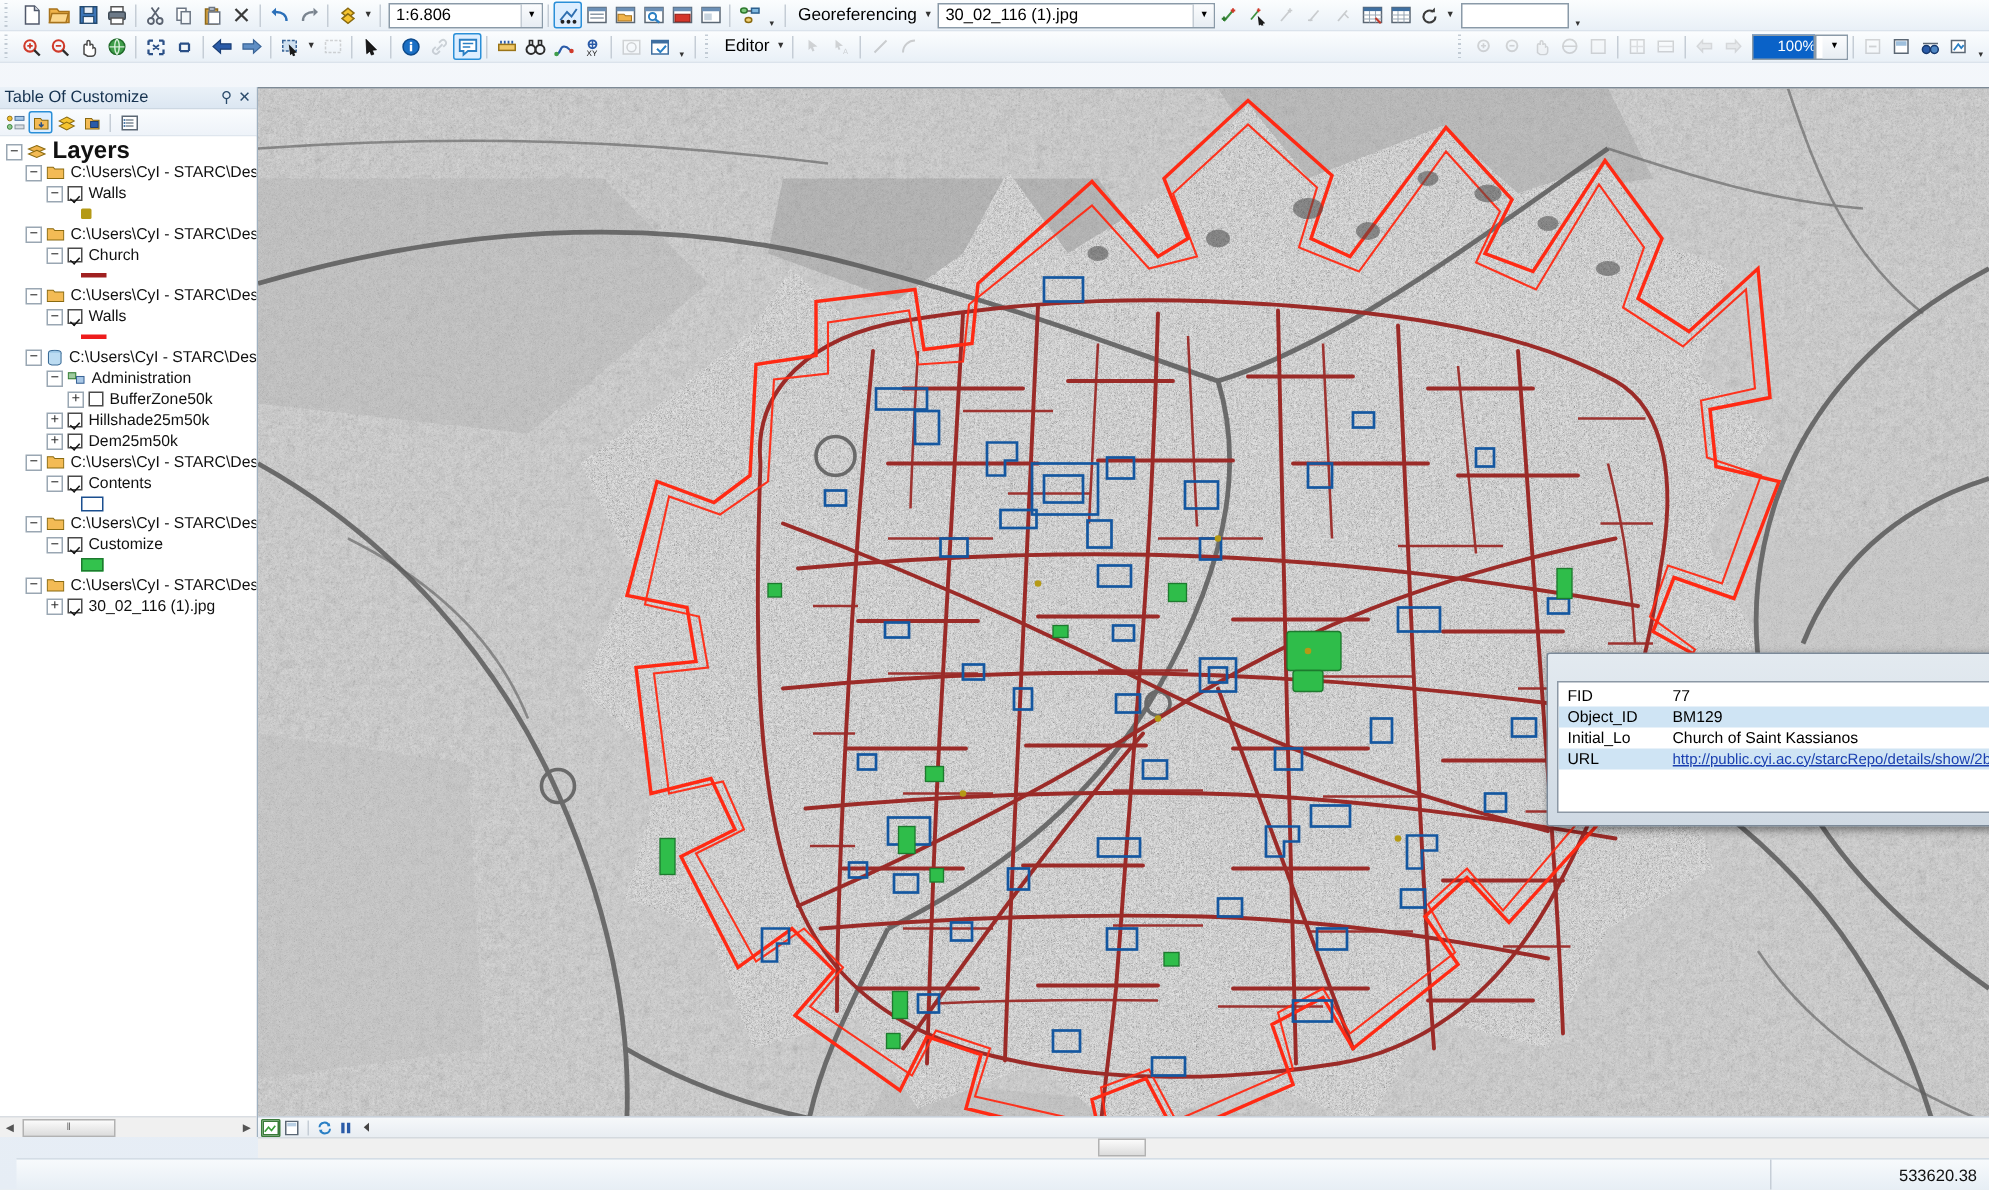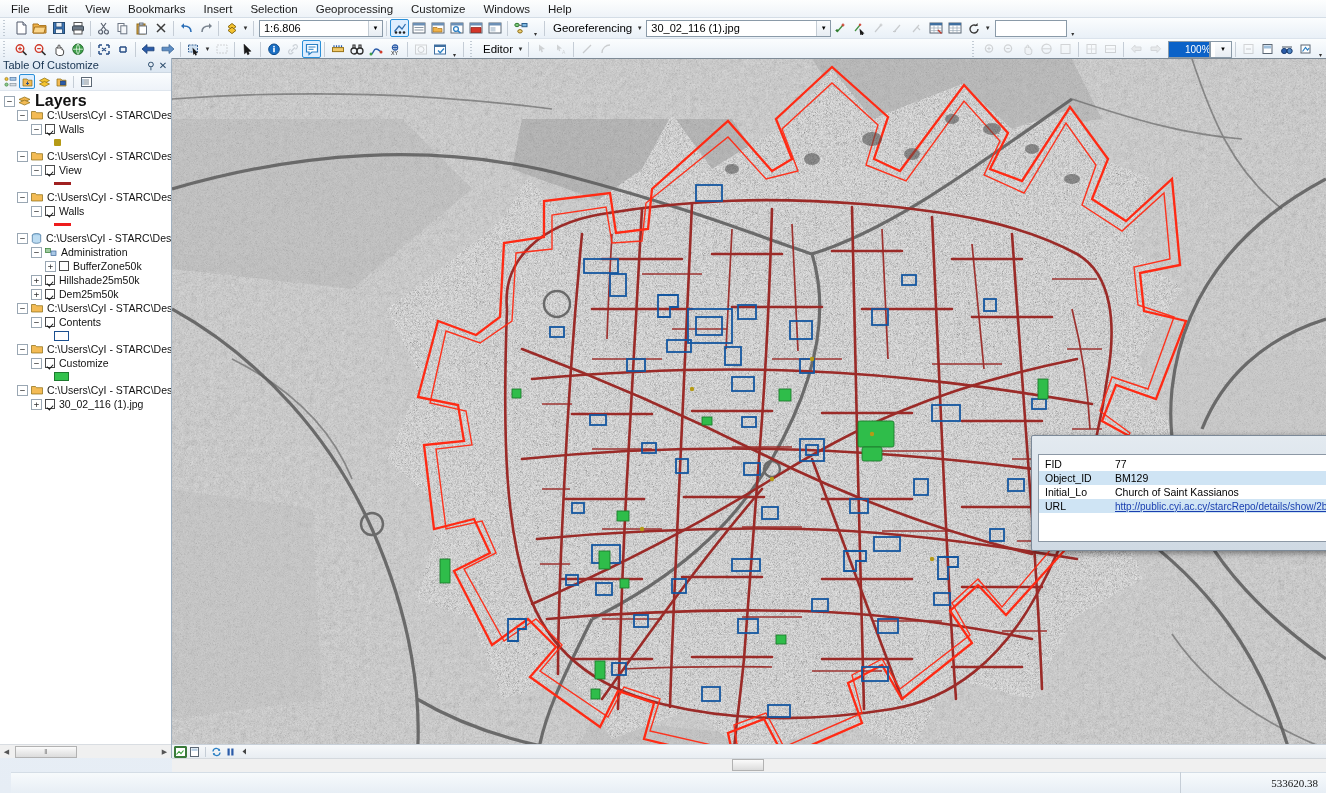--- a/index.html
+++ b/index.html
@@ -106,43 +106,31 @@
   .pv.link { color:#1a3fb0; text-decoration:underline; font-size:10px; }
 
   
   #status { position:absolute; left:0; right:0; bottom:0; height:35px; }
   .sb-scroll { position:absolute; left:172px; right:0; top:0; height:14px;
     background:#f0f0f0; border-top:1px solid #d4d9de; display:flex; align-items:center; }
   .sb-thumb { position:absolute; left:560px; top:0; width:32px; height:12px;
     background:linear-gradient(#fbfbfb,#dcdcdc); border:1px solid #b2b2b2; }
   .sb-main { position:absolute; left:11px; right:0; top:14px; height:21px;
     background:linear-gradient(#f7fafc,#e7eef5); border-top:1px solid #d4dde6;
-    display:flex; align-items:flex-end;font-family:Liberation Serif, serif; }
+    display:flex; align-items:flex-start; }
   .sb-left { flex:1; padding-left:6px; font-size:10.5px; color:#333; }
   .sb-coord { width:146px; border-left:1px solid #c6ced7; height:21px;
     display:flex; align-items:center; justify-content:flex-end; padding-right:8px;
     font-size:11px; color:#111; }
 </style>
 </head>
 <body>
 
 <div id="app">
 
-  <div class="menubar" id="menubar">
-      <div class="mi">File</div>
-      <div class="mi">Edit</div>
-      <div class="mi">View</div>
-      <div class="mi">Bookmarks</div>
-      <div class="mi">Insert</div>
-      <div class="mi">Selection</div>
-      <div class="mi">Geoprocessing</div>
-      <div class="mi">Customize</div>
-      <div class="mi">Windows</div>
-      <div class="mi">Help</div>
-    </div>
 
   <div class="toolbar">
     <div class="grip"></div>
 
     <div class="btn">
       <svg width="14" height="14" viewBox="0 0 14 14">
           <path d="M3 1h6l3 3v9H3z" fill="#fff" stroke="#51596b" stroke-width="1"></path>
           <path d="M9 1v3h3" fill="#dfe6ef" stroke="#51596b" stroke-width="1"></path>
         </svg>
       </div>
@@ -211,21 +199,21 @@
 
     <div class="btn">
       <svg width="14" height="14" viewBox="0 0 14 14">
           <path d="M7 2.5l4 3.2-4 3.2-4-3.2z" fill="#f5c430" stroke="#8a6a10"></path>
           <path d="M7 6.2l4 3.2-4 3.2-4-3.2z" fill="#f5c430" stroke="#8a6a10"></path>
         </svg>
       </div>
     <div class="ddarrow">▼</div>
     <div class="sep"></div>
 
-    <div class="combo" style="width:124px; margin-left:2px;justify-content:flex-end;">
+    <div class="combo" style="width:103px; margin-left:2px;justify-content:flex-end;">
       <div class="cav">1:6.806</div>
       <div class="cbtn">▼</div>
     </div>
     <div class="sep"></div>
 
     <div class="btn on">
       <svg width="14" height="13" viewBox="0 0 14 13">
           <path d="M1.5 9.5L6 4l3 3 3.5-5" stroke="#2f6fb0" stroke-width="1.3" fill="none"></path>
           <circle cx="3" cy="10.5" r="1.3" fill="#222"></circle>
           <circle cx="7" cy="10.5" r="1.3" fill="#222"></circle>
@@ -680,21 +668,21 @@
             <span style="margin-right:4px;display:flex">
               <svg width="12" height="10" viewBox="0 0 12 10">
                 <path d="M.5 1.5h4l1 1.2h6V9H.5z" fill="#f3bb55" stroke="#8a6a10" stroke-width=".7"></path>
               </svg>
             </span>
             <span class="tlbl">C:\Users\CyI - STARC\Desktop</span>
           </div>
           <div class="tnode" style="padding-left: 31px;">
             <span class="exp">−</span>
             <span class="cbx ck"></span>
-            <span class="tlbl">View</span>
+            <span class="tlbl">Church</span>
           </div>
           <div class="swatch-row" style="padding-left: 54px;">
             <span class="sw-line" style="background:#a02020"></span>
           </div>
           <div class="tnode" style="padding-left: 17px;">
             <span class="exp">−</span>
             <span style="margin-right:4px;display:flex">
               <svg width="12" height="10" viewBox="0 0 12 10">
                 <path d="M.5 1.5h4l1 1.2h6V9H.5z" fill="#f3bb55" stroke="#8a6a10" stroke-width=".7"></path>
               </svg>

